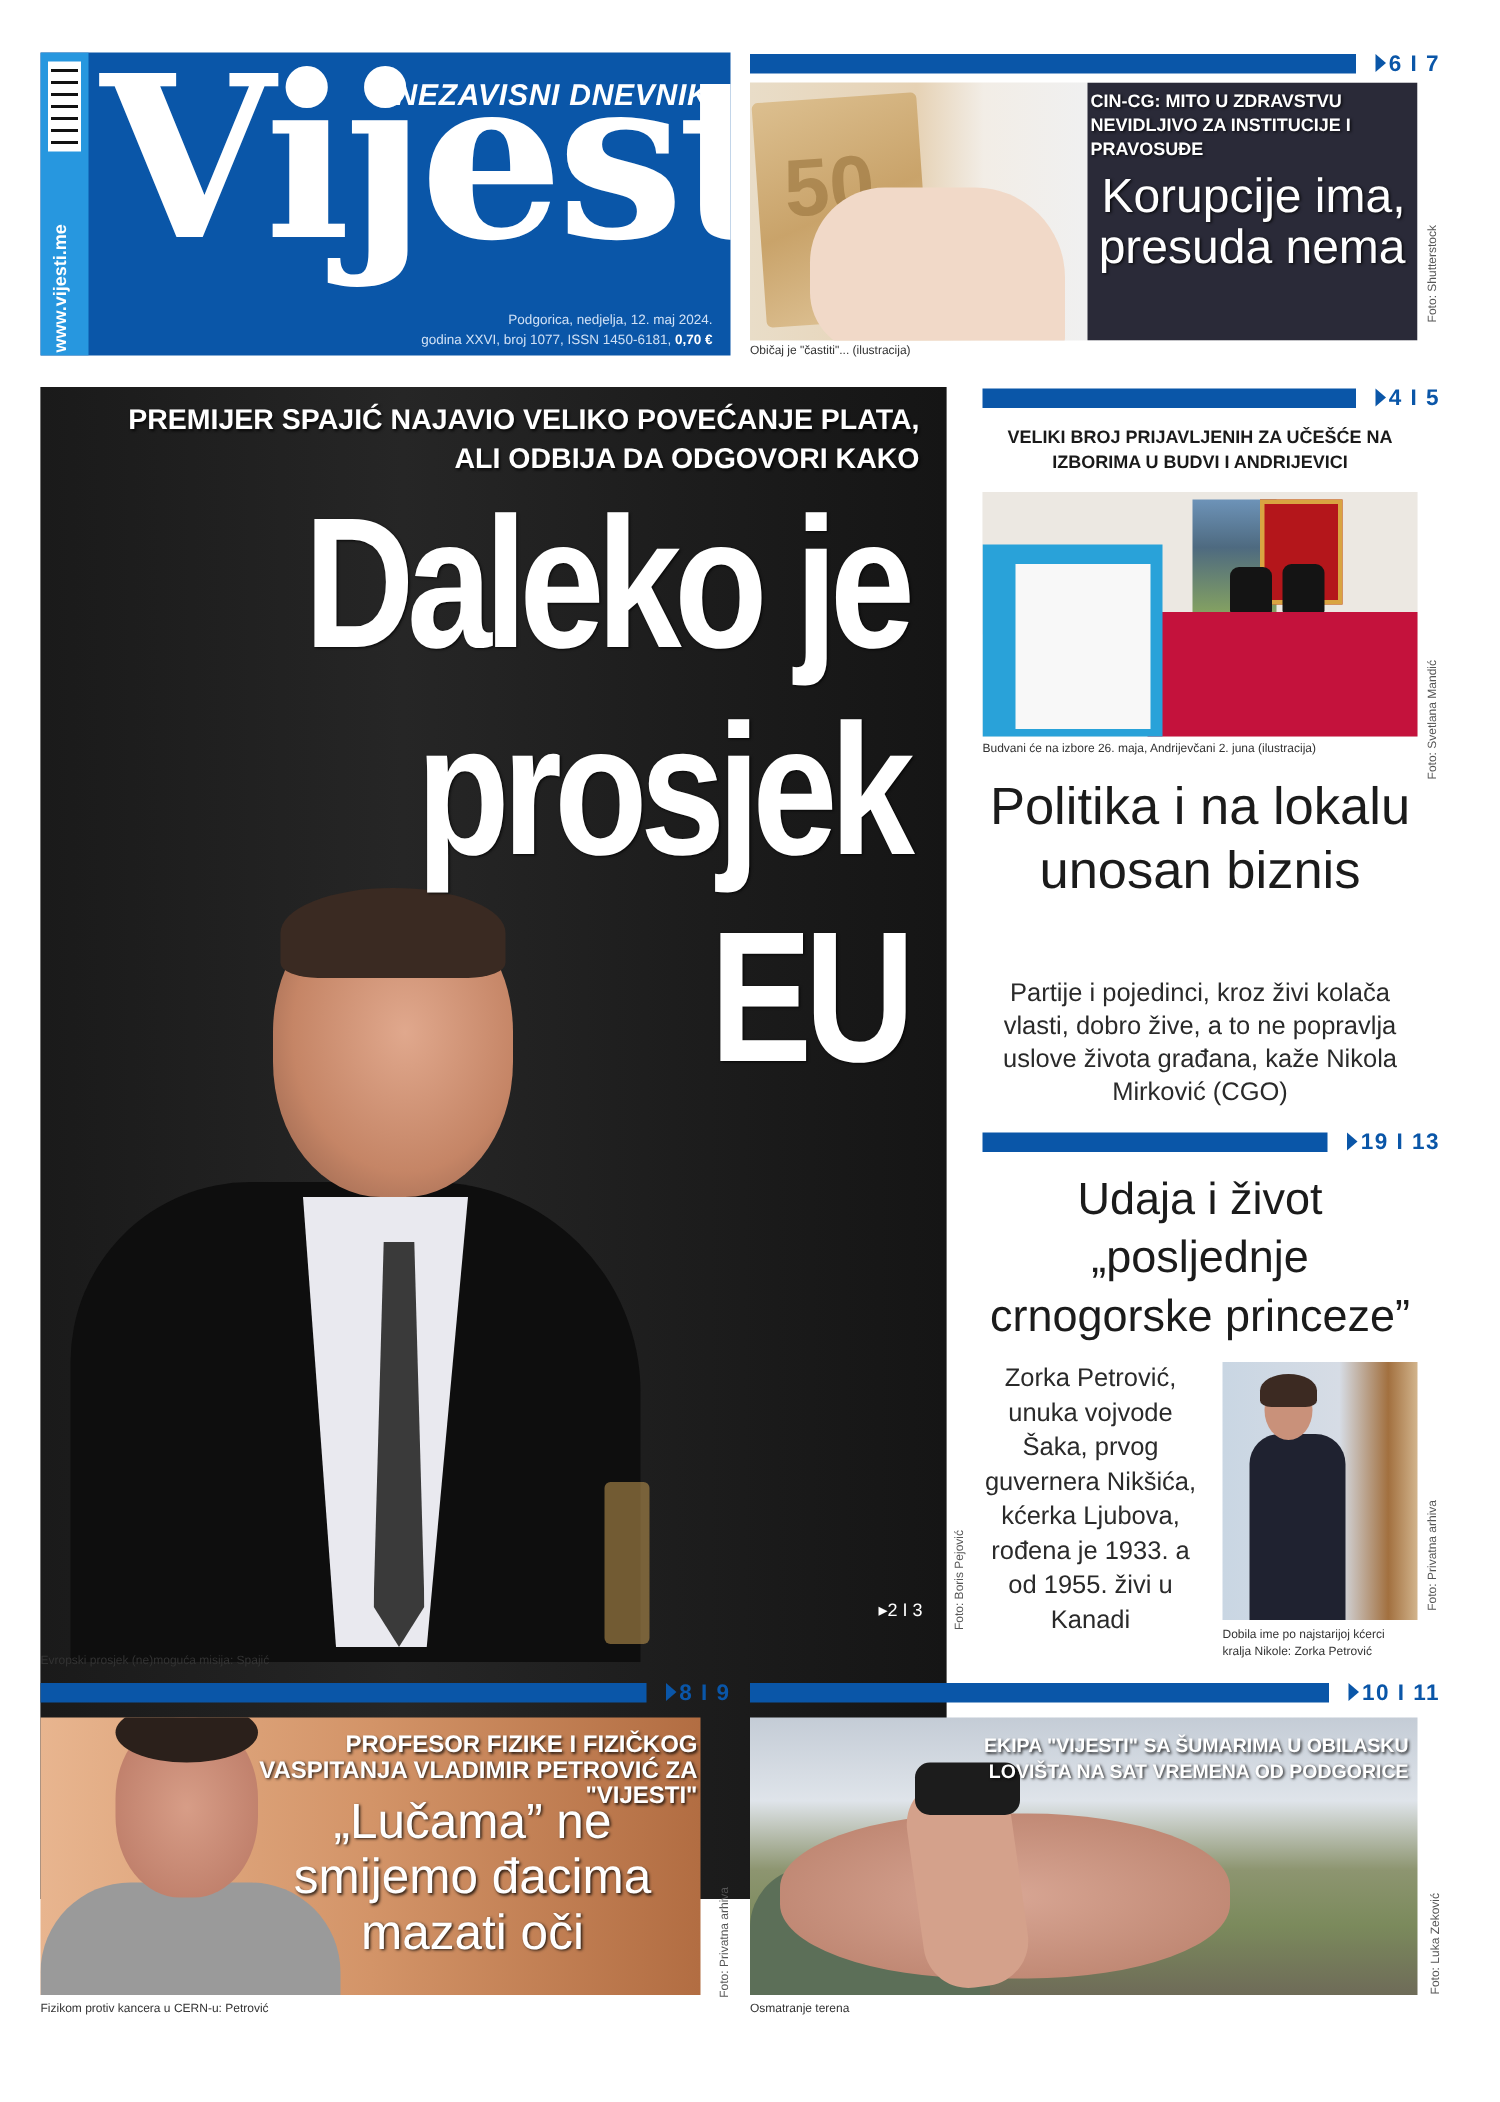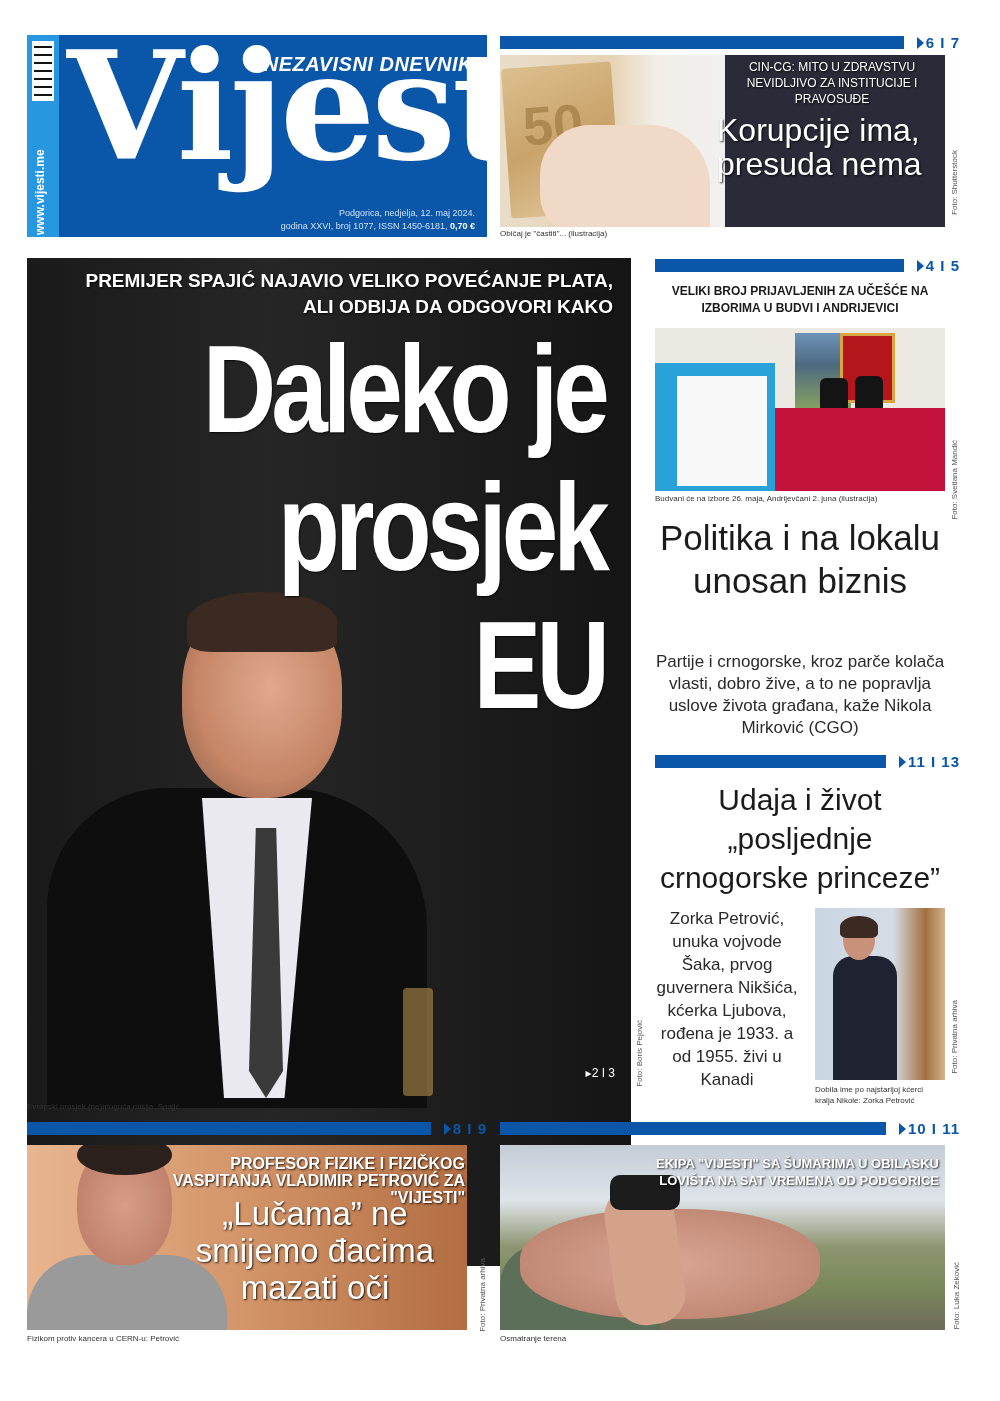--- a/index.html
+++ b/index.html
@@ -25,22 +25,22 @@
   #logo{position:absolute;left:40px;top:-4px;color:#fff;font-family:"DejaVu Serif","Liberation Serif",serif;font-weight:bold;font-size:150px;letter-spacing:-4px;line-height:1}
   #dateline{position:absolute;right:12px;top:172px;color:#cfe0f5;font-size:9px;text-align:right;line-height:13px}
   #dateline b{color:#fff}
 
   
   #s1-img{left:500px;top:55px;width:445px;height:172px;overflow:hidden;background:linear-gradient(90deg,#e9ddc8 0%,#e6d2b5 25%,#f2ede6 35%,#f0f0f0 50%)}
   #s1-note{position:absolute;left:6px;top:10px;width:110px;height:150px;background:linear-gradient(160deg,#dcbf8f,#c9a36a 50%,#e2c89d);border-radius:4px;transform:rotate(-4deg)}
   #s1-note span{position:absolute;left:18px;top:28px;font-size:54px;font-weight:bold;color:#a07b44;opacity:.7}
   #s1-hand{position:absolute;left:40px;top:70px;width:170px;height:110px;background:#f1d9c8;border-radius:50px 60px 10px 40px}
   #s1-dark{position:absolute;left:225px;top:0;width:220px;height:172px;background:#2a2a38}
-  #s1-kicker{position:absolute;right:8px;top:4px;width:210px;color:#fff;font-weight:normal;font-size:12px;line-height:16px;text-align:center}
-  #s1-head{position:absolute;right:8px;top:58px;width:220px;color:#fff;font-size:32px;line-height:34px;text-align:left;font-family:"Liberation Sans",sans-serif}
+  #s1-kicker{position:absolute;right:8px;top:4px;width:210px;color:#fff;font-weight:bold;font-size:12px;line-height:16px;text-align:left}
+  #s1-head{position:absolute;right:8px;top:58px;width:220px;color:#fff;font-size:32px;line-height:34px;text-align:right;font-family:"Liberation Sans",sans-serif}
 
   
   #main{left:27px;top:258px;width:604px;height:1008px;background:#1f1f1f;overflow:hidden}
   #main-bg{position:absolute;inset:0;background:linear-gradient(90deg,#1a1a1a,#262626 40%,#1d1d1d 70%,#151515)}
   #person{position:absolute;left:0;top:340px;width:440px;height:500px}
   #head{position:absolute;left:155px;top:0;width:160px;height:200px;background:radial-gradient(ellipse at 55% 45%,#e0a88d,#c58566 60%,#8c5c48);border-radius:45% 45% 45% 45%}
   #hair{position:absolute;left:160px;top:-6px;width:150px;height:60px;background:#3a2a22;border-radius:60% 60% 20% 20%}
   #suit{position:absolute;left:20px;top:190px;width:380px;height:320px;background:#0e0e0e;border-radius:120px 140px 0 0}
   #shirt{position:absolute;left:175px;top:200px;width:110px;height:300px;background:#e9e9ef;clip-path:polygon(0 0,100% 0,75% 100%,20% 100%)}
   #tie{position:absolute;left:222px;top:230px;width:34px;height:270px;background:#3a3a3a;clip-path:polygon(20% 0,80% 0,100% 90%,50% 100%,0 90%)}
@@ -158,25 +158,25 @@
   <div id="s2-flag"></div>
   <div id="s2-chair1"></div>
   <div id="s2-chair2"></div>
   <div id="s2-table"></div>
   <div id="s2-box"></div>
   <div id="s2-sheet"></div>
 </div>
 <div class="caption" style="left:655px;top:494px">Budvani će na izbore 26. maja, Andrijevčani 2. juna (ilustracija)</div>
 <div class="credit" style="left:950px;top:440px">Foto: Svetlana Mandić</div>
 <div id="s2-head" class="abs">Politika i na lokalu unosan biznis</div>
-<div id="s2-deck" class="abs">Partije i crnogorske, kroz parče kolača vlasti, dobro žive, a to ne popravlja uslove života građana, kaže Nikola Mirković (CGO)</div>
+<div id="s2-deck" class="abs">Partije i pojedinci, kroz živi kolača vlasti, dobro žive, a to ne popravlja uslove života građana, kaže Nikola Mirković (CGO)</div>
 
 <div class="rule" style="left:655px;top:754px;width:305px">
   <div class="bar"></div>
-  <div class="pg"><span class="tri"></span><span>11 I 13</span></div>
+  <div class="pg"><span class="tri"></span><span>19 I 13</span></div>
 </div>
 <div id="s3-head" class="abs">Udaja i život „posljednje crnogorske princeze”</div>
 <div id="s3-deck" class="abs">Zorka Petrović, unuka vojvode Šaka, prvog guvernera Nikšića, kćerka Ljubova, rođena je 1933. a od 1955. živi u Kanadi</div>
 <div id="s3-img" class="abs">
   <div id="s3-dress"></div>
   <div id="s3-face"></div>
   <div id="s3-hair"></div>
 </div>
 <div class="caption" style="left:815px;top:1084px;line-height:11px">
   <div>Dobila ime po najstarijoj kćerci</div>

